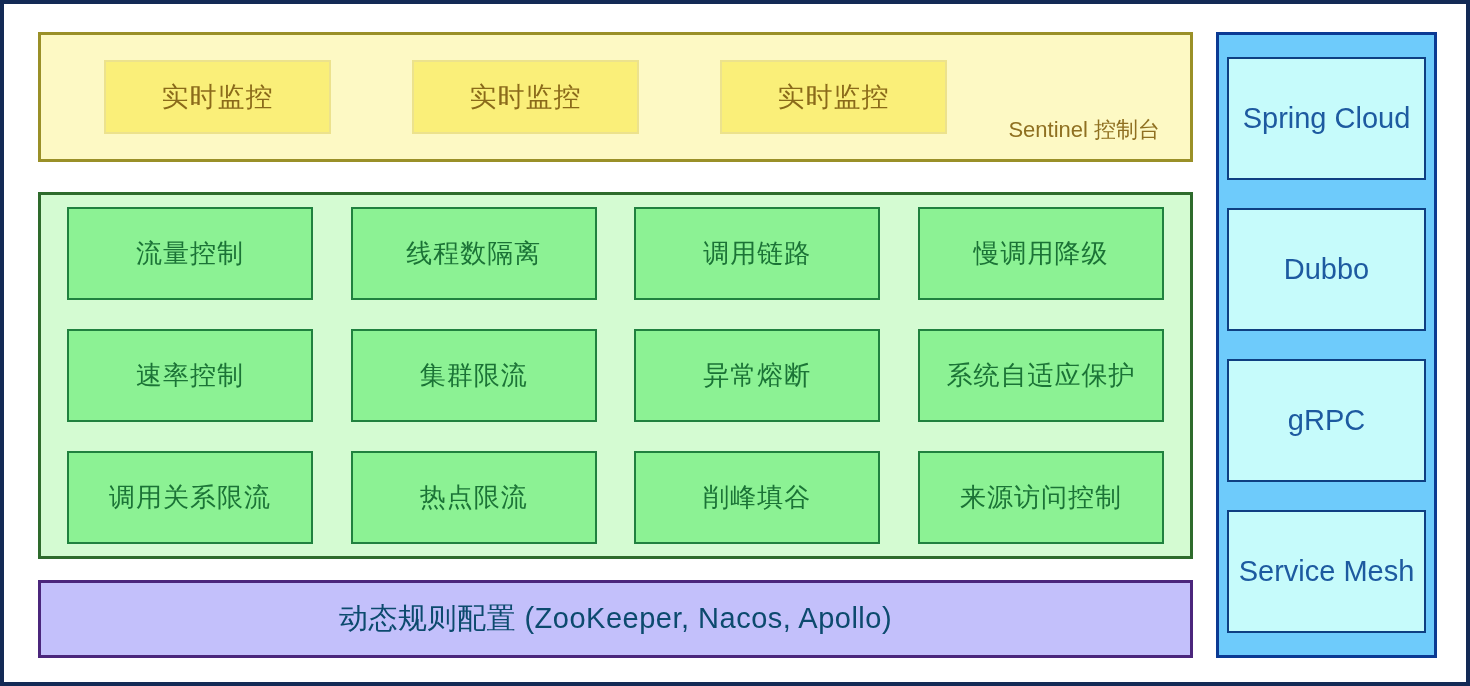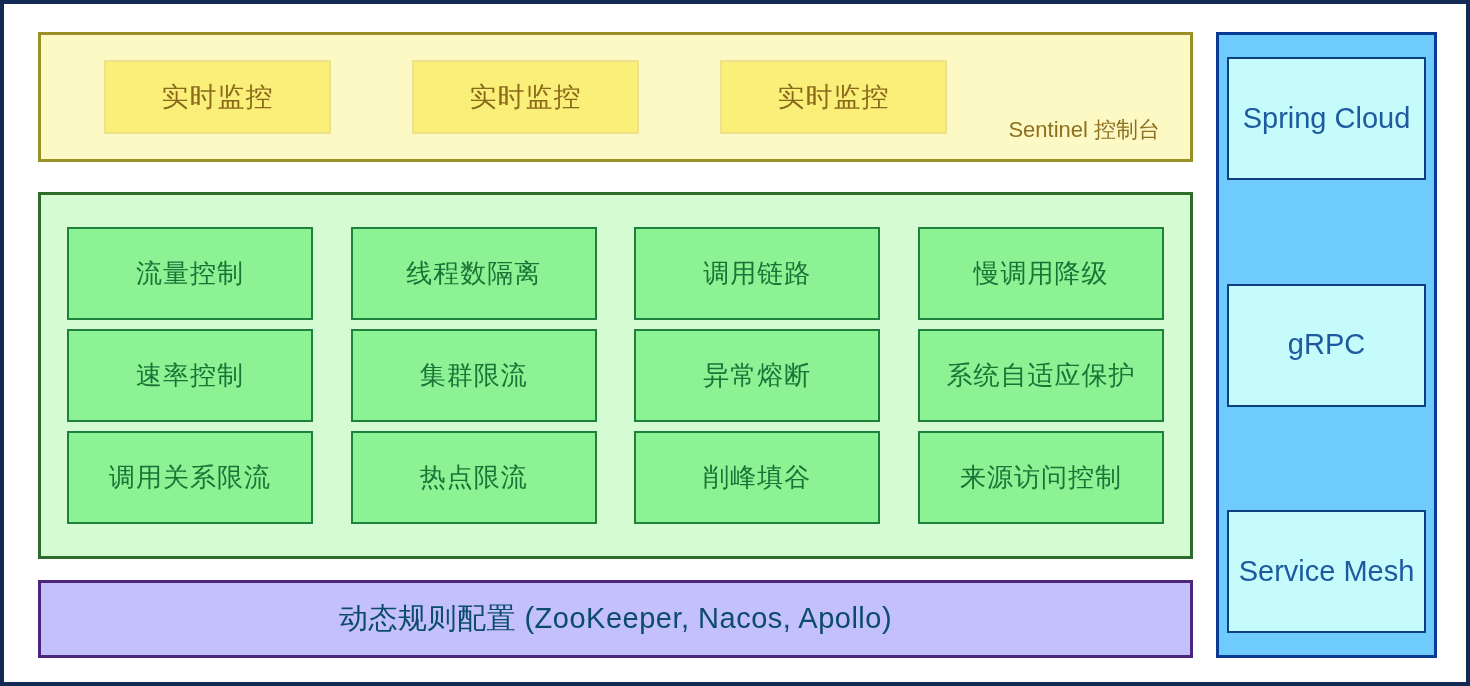--- a/index.html
+++ b/index.html
@@ -69,21 +69,21 @@
 
   
   #core-panel {
     position: absolute;
     left: 0;
     top: 160px;
     width: 1155px;
     height: 367px;
     background: #d4fbd2;
     border: 3px solid #2e6b2c;
-    padding: 32px 26px;
+    padding: 12px 26px;
     display: flex;
     flex-direction: column;
     justify-content: space-between;
   }
   .core-row {
     display: flex;
     justify-content: space-between;
   }
   .core-card {
     width: 246px;
@@ -217,20 +217,23 @@
       <span>动态规则配置 (ZooKeeper, Nacos, Apollo)</span>
     </div>
 
   </div>
 
   <div id="adapters-panel">
     <div class="adapter-card">
       <span>Spring Cloud</span>
     </div>
     <div class="adapter-card">
+      <span>Dubbo</span>
+    </div>
+    <div class="adapter-card">
       <span>gRPC</span>
     </div>
     <div class="adapter-card">
       <span>Service Mesh</span>
     </div>
   </div>
 
 </div>
 
 </body></html>

